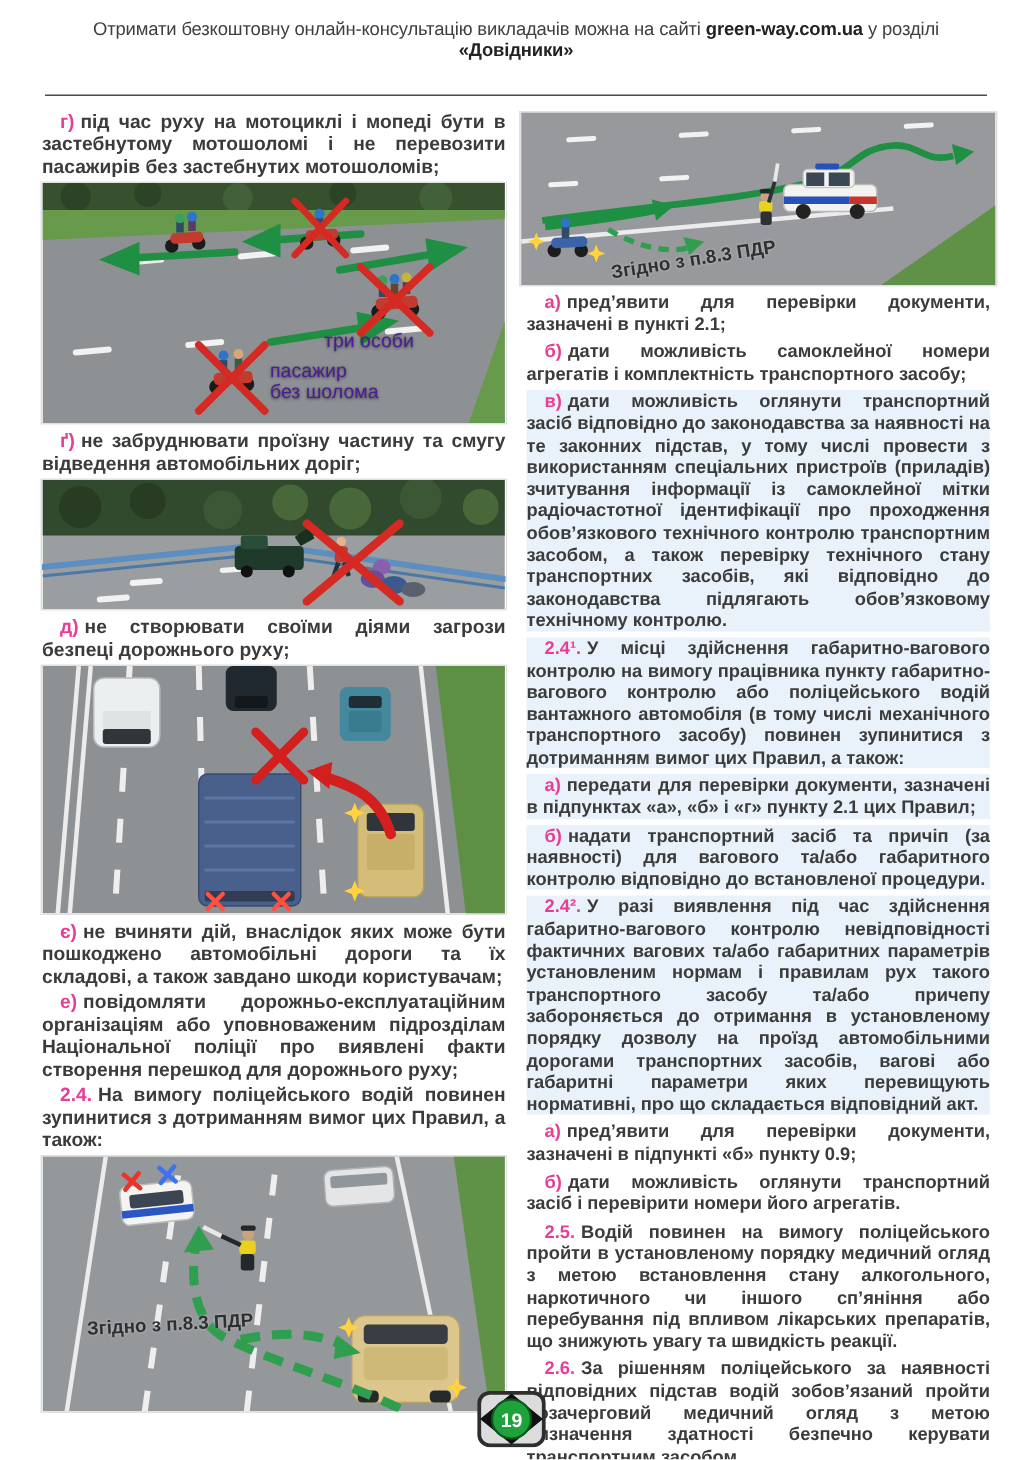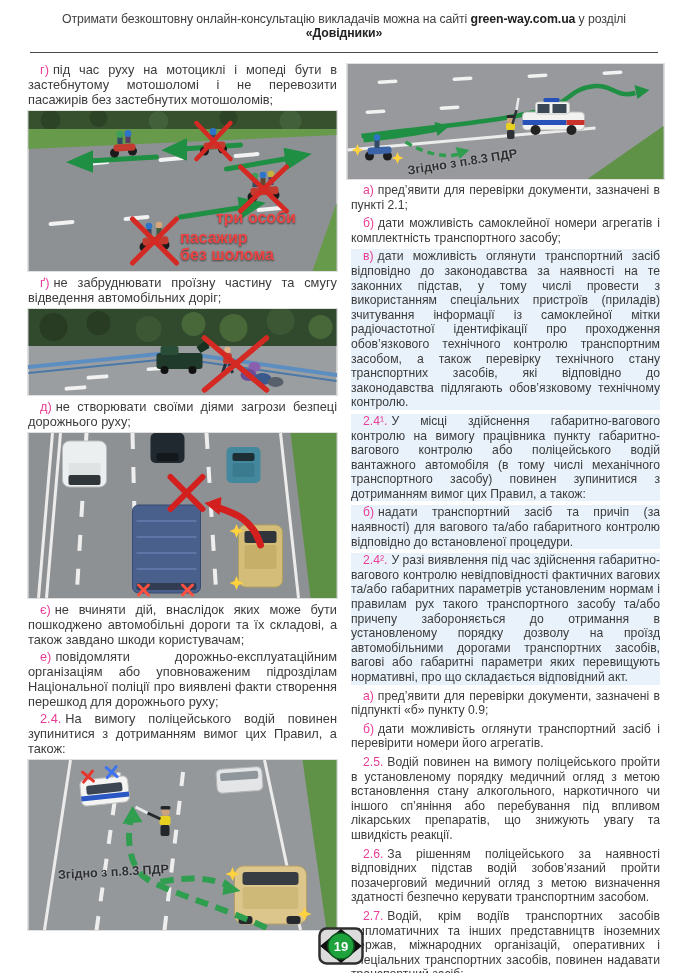--- a/index.html
+++ b/index.html
@@ -4,38 +4,38 @@
 <style>
   * { margin:0; padding:0; box-sizing:border-box; }
   html,body { background:#ffffff; }
   .page {
     position:relative; width:686px; height:973px; margin:0 auto;
     background:#ffffff; overflow:hidden;
     font-family:"Liberation Sans","DejaVu Sans",sans-serif;
     color:#3b3b3b;
   }
   .header {
-    margin:12px 28px 0 30px; padding-bottom:12px;
+    margin:12px 28px 0 30px; padding-bottom:23px;
     border-bottom:1.5px solid #4a4a4a;
     text-align:center; font-size:12.3px; color:#3f3f3f; letter-spacing:-0.1px;
   }
   .header b { color:#222; }
   .cols { display:flex; gap:10px; margin:7px 22px 0 28px; align-items:flex-start; }
   .col-left  { width:309px; font-size:12.8px; line-height:15px; }
   .col-right { width:317px; font-size:12.2px; line-height:14.6px; }
-  p.para { text-indent:12px; text-align:justify; margin:2px 0; }
+  p.para { text-indent:12px; text-align:justify; margin:2px 0;font-weight:bold; }
   .col-right p.para { margin:4px; }
   .m { color:#e83d96; margin-right:4px; }
   .tint { background:#e9f2fb; }
   figure.fig { position:relative; margin:4px 0; }
   figure.fig svg { display:block; box-shadow:0 0 0 1px rgba(0,0,0,0.12); }
   .fig-label {
-    position:absolute; font-size:16px; line-height:1.08;
-    color:#ef4444; text-shadow:0 1px 2px rgba(0,0,0,0.6);
-    white-space:pre-line; pointer-events:none;font-weight:bold;
+    position:absolute; font-size:13px; line-height:1.08;
+    color:#4c1d95; text-shadow:0 1px 2px rgba(0,0,0,0.6);
+    white-space:pre-line; pointer-events:none;
   }
   .fig-label.dark {
     color:#2d2f31; font-weight:bold; font-size:12.5px;
     text-shadow:0 0 2px rgba(255,255,255,0.45);
   }
   .page-badge { position:absolute; left:318px; top:927px; width:46px; height:52px; }
   .page-badge .page-num {
     position:absolute; left:0; top:0; width:46px; height:38px;
     display:flex; align-items:center; justify-content:center;
     color:#ffffff; font-weight:bold; font-size:13px;
@@ -377,20 +377,21 @@
             </g>
           </g>
         </svg>
         <span class="fig-label dark" style="left:60px; top:92px; transform:rotate(-9deg);">Згідно з п.8.3 ПДР</span>
       </figure>
 
       <p class="para"><span class="m">а)</span><span>пред’явити для перевірки документи, зазначені в пункті 2.1;</span></p>
       <p class="para"><span class="m">б)</span><span>дати можливість самоклейної номери агрегатів і комплектність транспортного засобу;</span></p>
       <p class="para tint"><span class="m">в)</span><span>дати можливість оглянути транспортний засіб відповідно до законодавства за наявності на те законних підстав, у тому числі провести з використанням спеціальних пристроїв (приладів) зчитування інформації із самоклейної мітки радіочастотної ідентифікації про проходження обов’язкового технічного контролю транспортним засобом, а також перевірку технічного стану транспортних засобів, які відповідно до законодавства підлягають обов’язковому технічному контролю.</span></p>
       <p class="para tint"><span class="m">2.4¹.</span><span>У місці здійснення габаритно-вагового контролю на вимогу працівника пункту габаритно-вагового контролю або поліцейського водій вантажного автомобіля (в тому числі механічного транспортного засобу) повинен зупинитися з дотриманням вимог цих Правил, а також:</span></p>
+      <p class="para tint"><span class="m">а)</span><span>передати для перевірки документи, зазначені в підпунктах «а», «б» і «г» пункту 2.1 цих Правил;</span></p>
       <p class="para tint"><span class="m">б)</span><span>надати транспортний засіб та причіп (за наявності) для вагового та/або габаритного контролю відповідно до встановленої процедури.</span></p>
       <p class="para tint"><span class="m">2.4².</span><span>У разі виявлення під час здійснення габаритно-вагового контролю невідповідності фактичних вагових та/або габаритних параметрів установленим нормам і правилам рух такого транспортного засобу та/або причепу забороняється до отримання в установленому порядку дозволу на проїзд автомобільними дорогами транспортних засобів, вагові або габаритні параметри яких перевищують нормативні, про що складається відповідний акт.</span></p>
       <p class="para"><span class="m">а)</span><span>пред’явити для перевірки документи, зазначені в підпункті «б» пункту 0.9;</span></p>
       <p class="para"><span class="m">б)</span><span>дати можливість оглянути транспортний засіб і перевірити номери його агрегатів.</span></p>
       <p class="para"><span class="m">2.5.</span><span>Водій повинен на вимогу поліцейського пройти в установленому порядку медичний огляд з метою встановлення стану алкогольного, наркотичного чи іншого сп’яніння або перебування під впливом лікарських препаратів, що знижують увагу та швидкість реакції.</span></p>
       <p class="para"><span class="m">2.6.</span><span>За рішенням поліцейського за наявності відповідних підстав водій зобов’язаний пройти позачерговий медичний огляд з метою визначення здатності безпечно керувати транспортним засобом.</span></p>
       <p class="para"><span class="m">2.7.</span><span>Водій, крім водіїв транспортних засобів дипломатичних та інших представництв іноземних держав, міжнародних організацій, оперативних і спеціальних транспортних засобів, повинен надавати транспортний засіб:</span></p>
 
     </div>
   </div>

